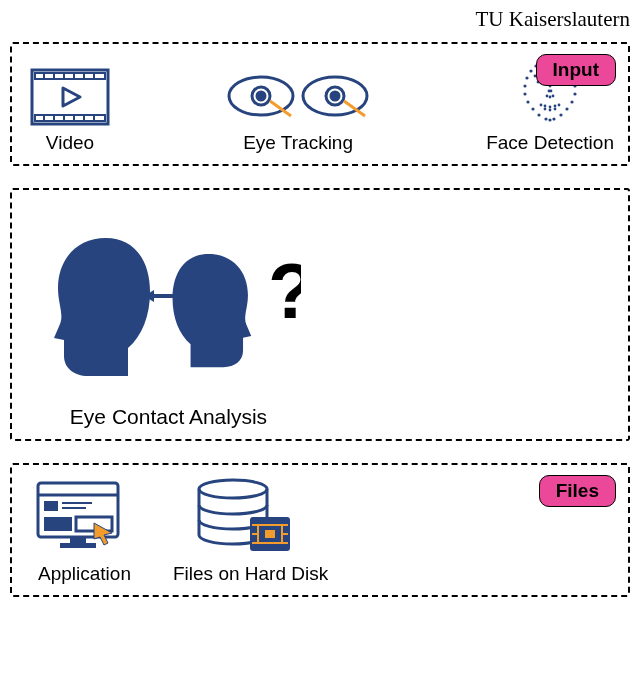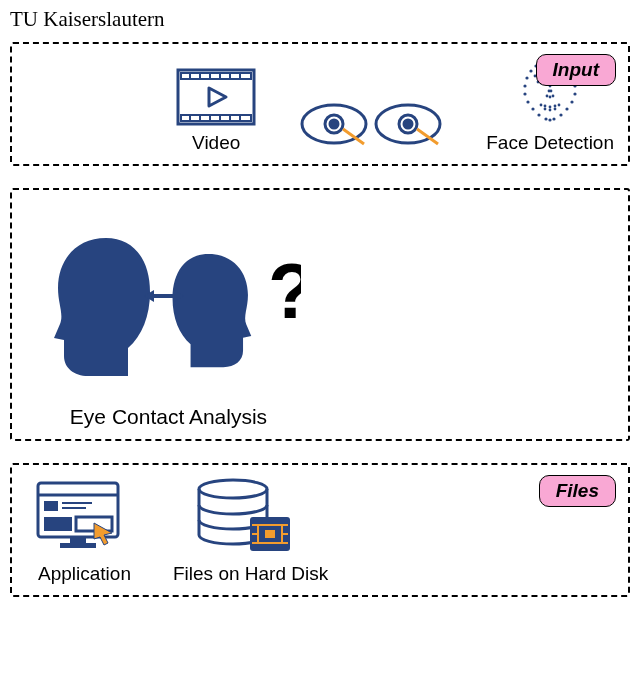--- a/index.html
+++ b/index.html
@@ -5,44 +5,43 @@
   * { box-sizing: border-box; margin: 0; padding: 0; }
   body {
     width: 640px;
     height: 698px;
     background: #ffffff;
     font-family: "Segoe UI", Arial, sans-serif;
     color: #000;
     padding: 6px 10px 10px 10px;
   }
   .header {
-    text-align: left;
+    text-align: right;
     font-family: "Times New Roman", serif;
     font-size: 21px;
     line-height: 1.25;
     margin-bottom: 10px;
   }
   .block {
     border: 2px dashed #000;
     border-radius: 3px;
     position: relative;
     padding: 12px 14px 10px 14px;
     margin-bottom: 22px;
   }
   .badge {
     position: absolute;
     top: 10px;
     right: 12px;
-    background: #f9a8d4;
+    background: #ec4899;
     border: 1.5px solid #000;
     border-radius: 10px;
     font-weight: 700;
     font-size: 19px;
     padding: 4px 16px;
-    font-style: italic;
   }
   .row {
     display: flex;
     align-items: flex-end;
     gap: 28px;
   }
   .item {
     display: flex;
     flex-direction: column;
     align-items: center;
@@ -50,21 +49,21 @@
   }
   .caption {
     font-size: 19px;
     font-weight: 400;
     text-align: center;
     white-space: nowrap;
   }
   .icon svg { display: block; }
 
   
-  .block.input .row { justify-content: flex-end; gap: 40px; padding-left: 4px; }
+  .block.input .row { justify-content: space-between; gap: 40px; padding-left: 4px; }
   .block.input .item { flex: 0 0 auto; }
   .block.core { padding-top: 14px; }
   .block.core .row { justify-content: space-between; padding: 14px 10px 0 10px; }
   .block.core .caption { font-size: 21px; margin-top: 6px; }
   .block.output .row { justify-content: flex-start; gap: 36px; padding-left: 6px; }
 </style>
 </head>
 <body>
 
 <div class="header">
@@ -109,20 +108,21 @@
             <circle cx="38" cy="28" r="9"></circle>
             <circle cx="38" cy="28" r="4" fill="#27447f"></circle>
             <ellipse cx="112" cy="28" rx="32" ry="19"></ellipse>
             <circle cx="112" cy="28" r="9"></circle>
             <circle cx="112" cy="28" r="4" fill="#27447f"></circle>
           </g>
           <line x1="47" y1="33" x2="68" y2="48" stroke="#f29c2e" stroke-width="3"></line>
           <line x1="121" y1="33" x2="142" y2="48" stroke="#f29c2e" stroke-width="3"></line>
         </svg>
       </span>
+      <div class="caption">Eye Tracking</div>
     </div>
 
     <div class="item">
       <span class="icon">
         <svg width="90" height="70" viewBox="0 0 90 70">
           <g fill="#27447f">
 
             <circle cx="45" cy="6" r="1.6"></circle>
               <circle cx="38" cy="7" r="1.6"></circle>
               <circle cx="52" cy="7" r="1.6"></circle>

